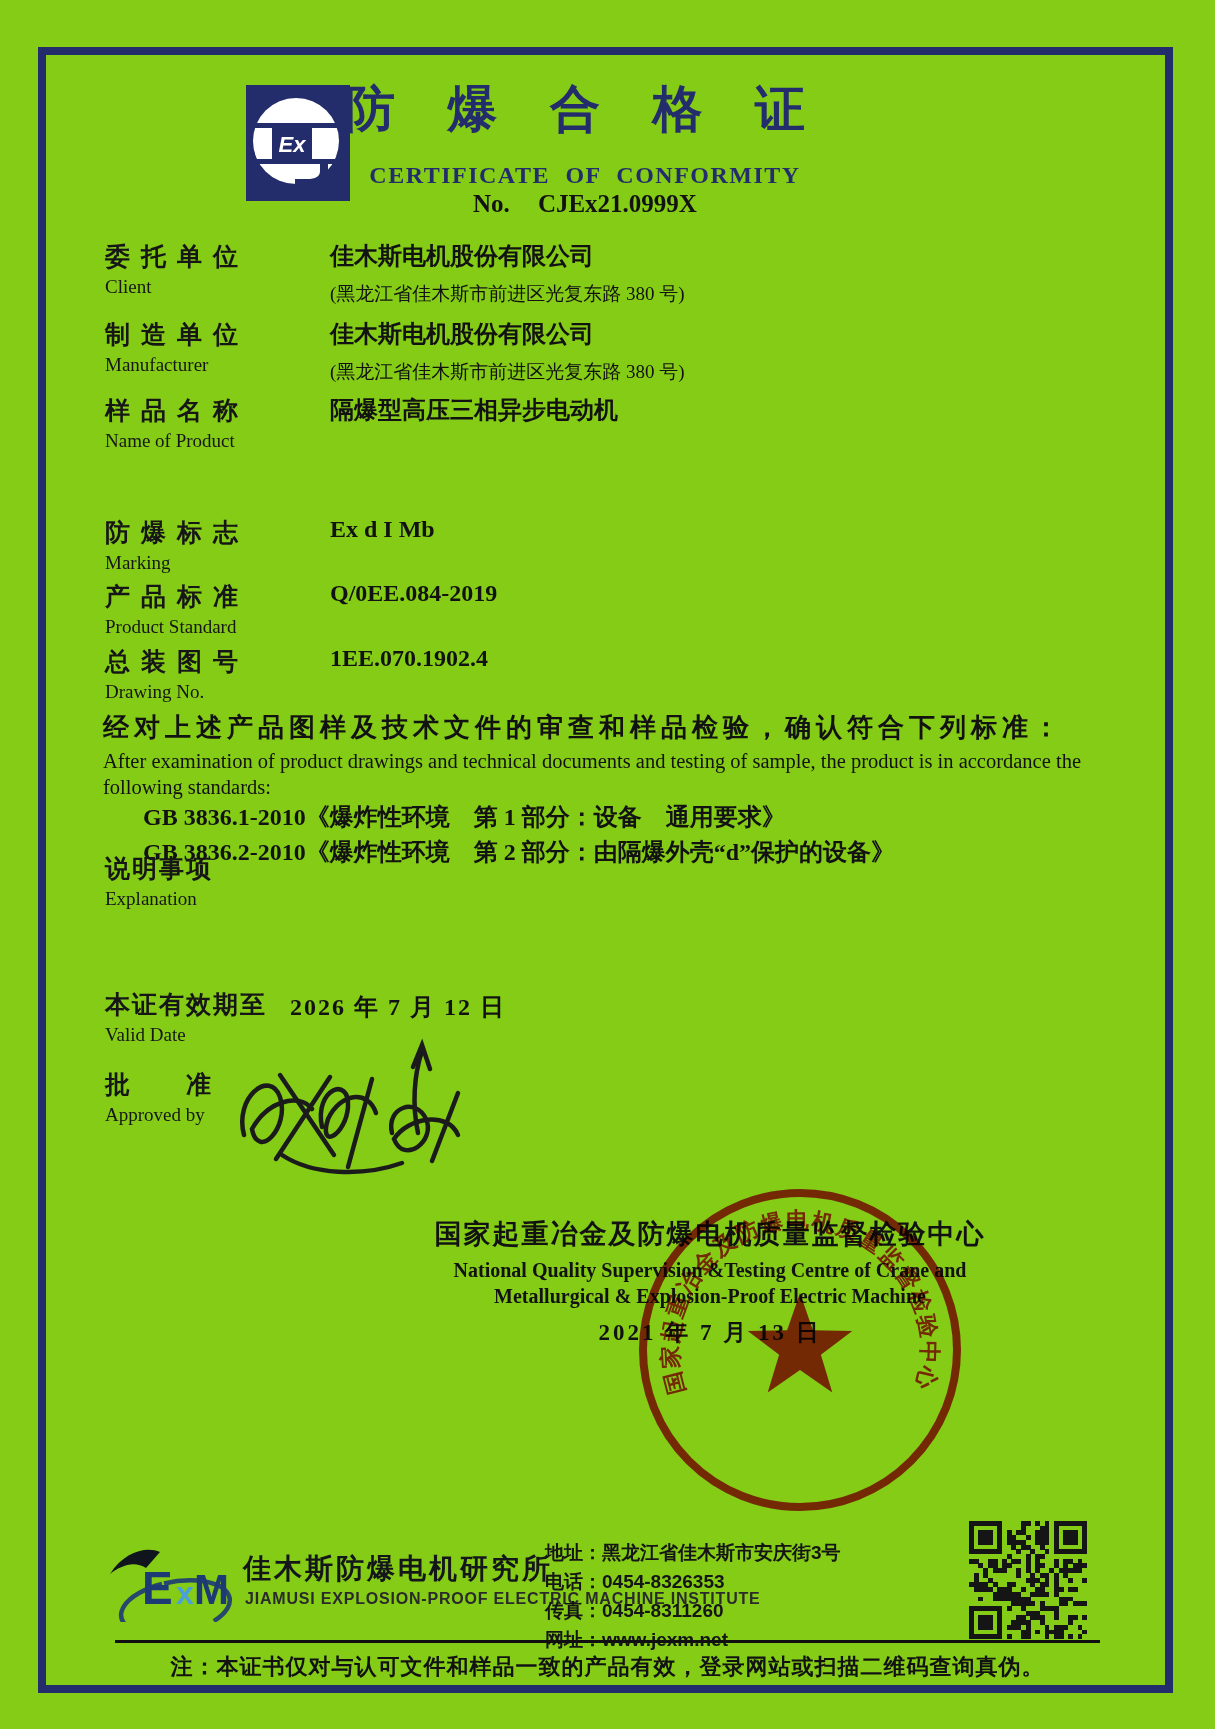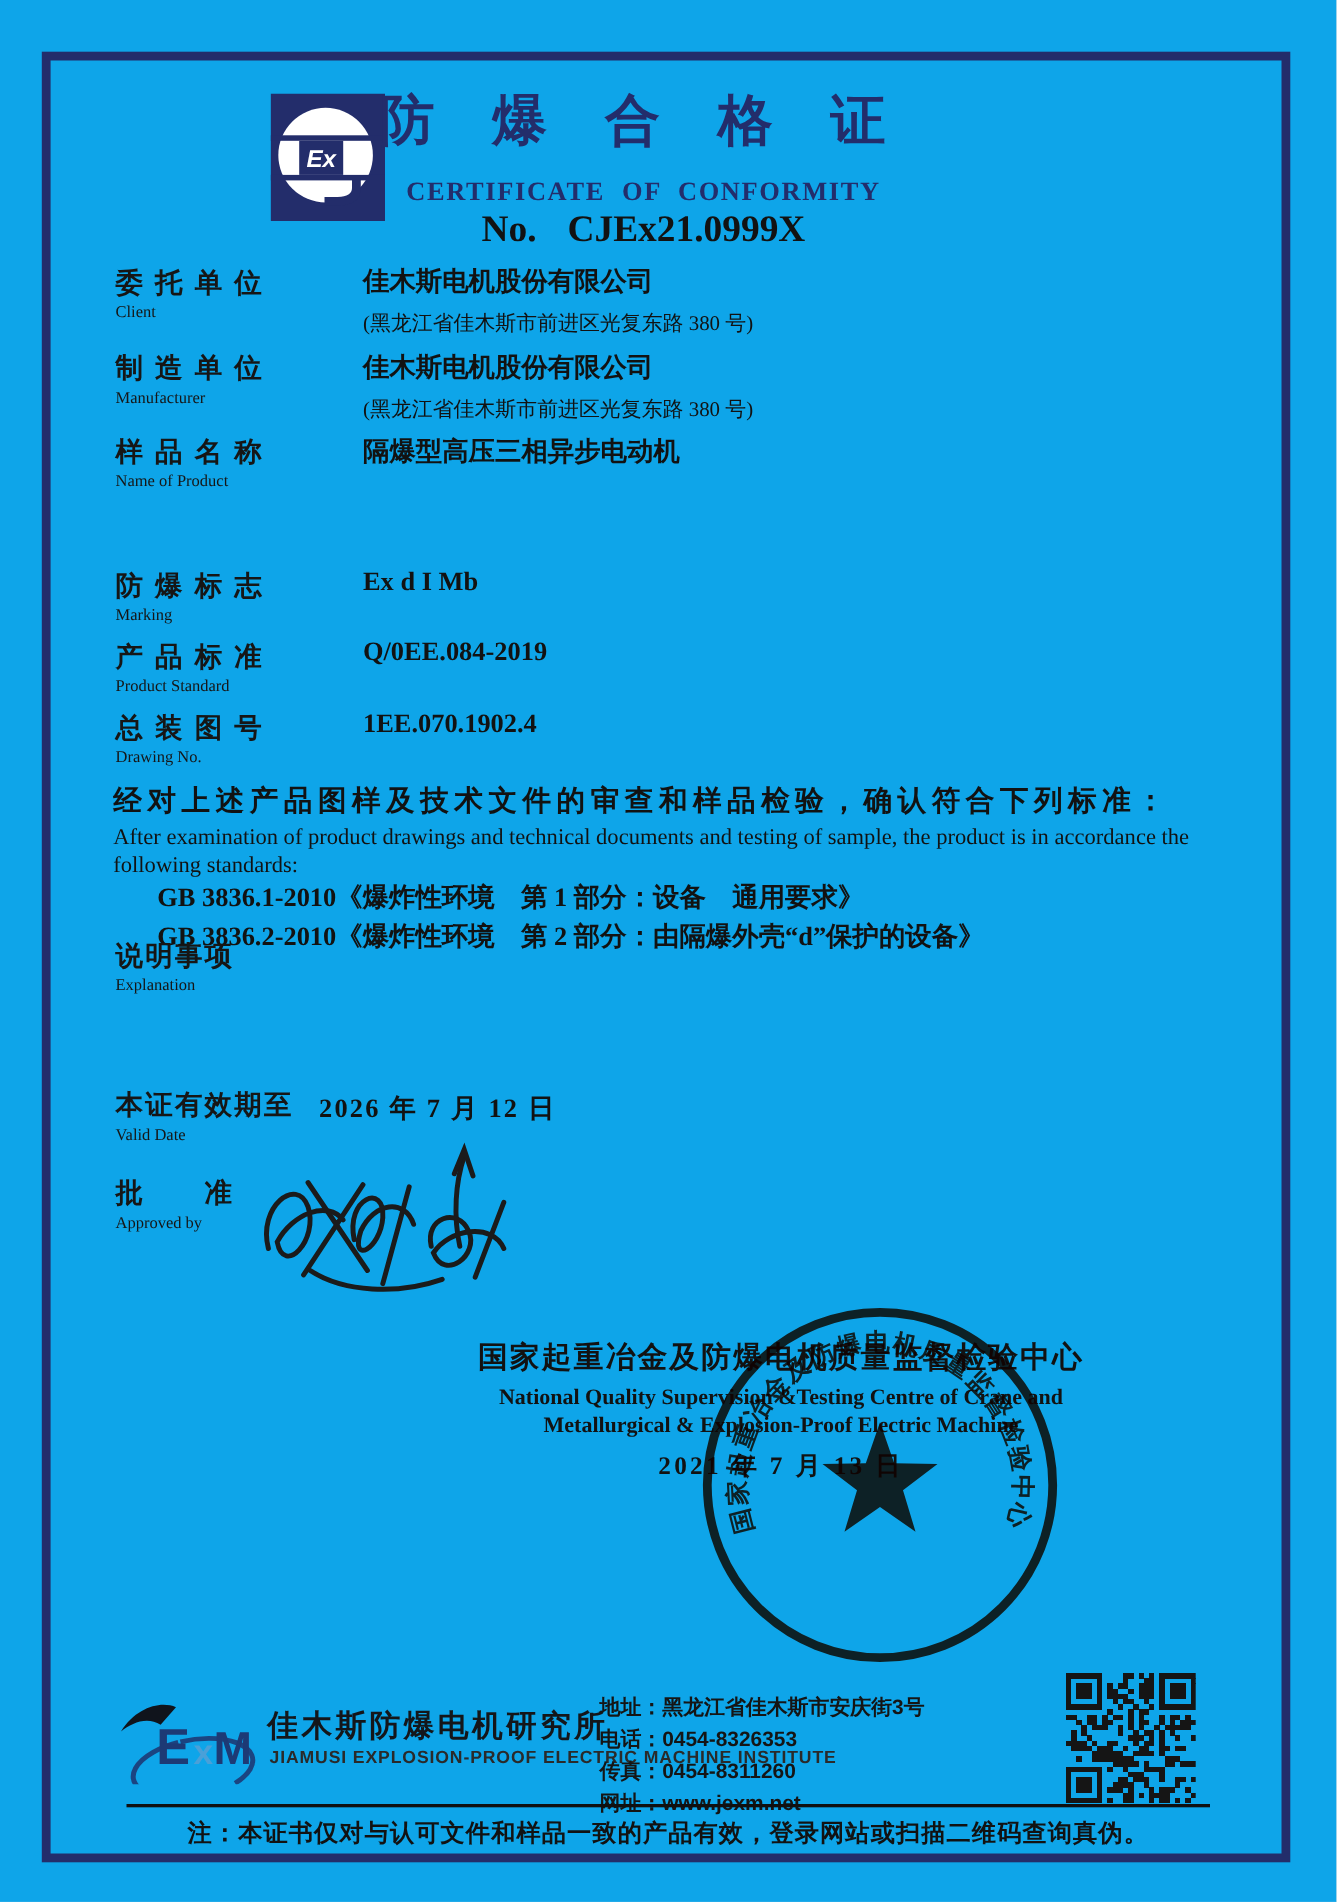--- a/index.html
+++ b/index.html
@@ -1,32 +1,32 @@
 <!DOCTYPE html>
 <html><head>
 <meta charset="utf-8">
 <style>
   html,body{margin:0;padding:0;background:#e9e9e9;}
-  .page{position:relative;width:1215px;height:1729px;background:#0ea5e9;overflow:hidden;
+  .page{position:relative;width:1215px;height:1729px;background:#84cc16;overflow:hidden;
         font-family:"Liberation Serif","DejaVu Serif",serif;color:#121212;}
   .frame{position:absolute;left:38px;top:47px;width:1135px;height:1646px;
          border:8px solid #232d6b;box-sizing:border-box;}
   .abs{position:absolute;}
   
   .title{left:300px;top:76px;width:570px;text-align:center;font-size:50px;font-weight:bold;
          color:#232d6b;letter-spacing:20px;}
   .subtitle{left:300px;top:142px;width:570px;text-align:center;font-size:24px;font-weight:bold;
             color:#232d6b;letter-spacing:1.5px;word-spacing:8px;margin-top:20px;}
-  .certno{left:300px;top:190px;width:570px;text-align:center;font-size:34px;font-weight:bold;}
+  .certno{left:300px;top:190px;width:570px;text-align:center;font-size:25px;font-weight:bold;}
   .certno .num{margin-left:28px;font-weight:bold;}
   
   .field-row{position:absolute;left:105px;width:1000px;}
   .f-zh{font-family:"Liberation Sans","DejaVu Sans",sans-serif;font-size:25px;font-weight:bold;
         letter-spacing:11px;color:#161616;}
-  .f-en{font-size:15px;margin-top:3px;color:#161616;}
+  .f-en{font-size:19px;margin-top:3px;color:#161616;}
   .f-value{position:absolute;left:225px;top:0;width:760px;}
   .f-main{font-size:24px;font-weight:bold;}
   .f-note{font-size:19px;margin-top:9px;}
   
   .stmt-zh{left:103px;top:710px;width:1010px;font-size:26px;font-weight:bold;letter-spacing:5px;}
   .stmt-en{left:103px;top:748px;width:1000px;font-size:20.5px;line-height:26px;}
   .stmt-std{left:143px;top:800px;width:960px;font-size:24px;font-weight:bold;line-height:35px;}
   
   .exp-items{left:243px;top:852px;width:850px;font-size:24px;font-weight:bold;line-height:34px;}
   .exp-items .it{margin-bottom:2px;}

